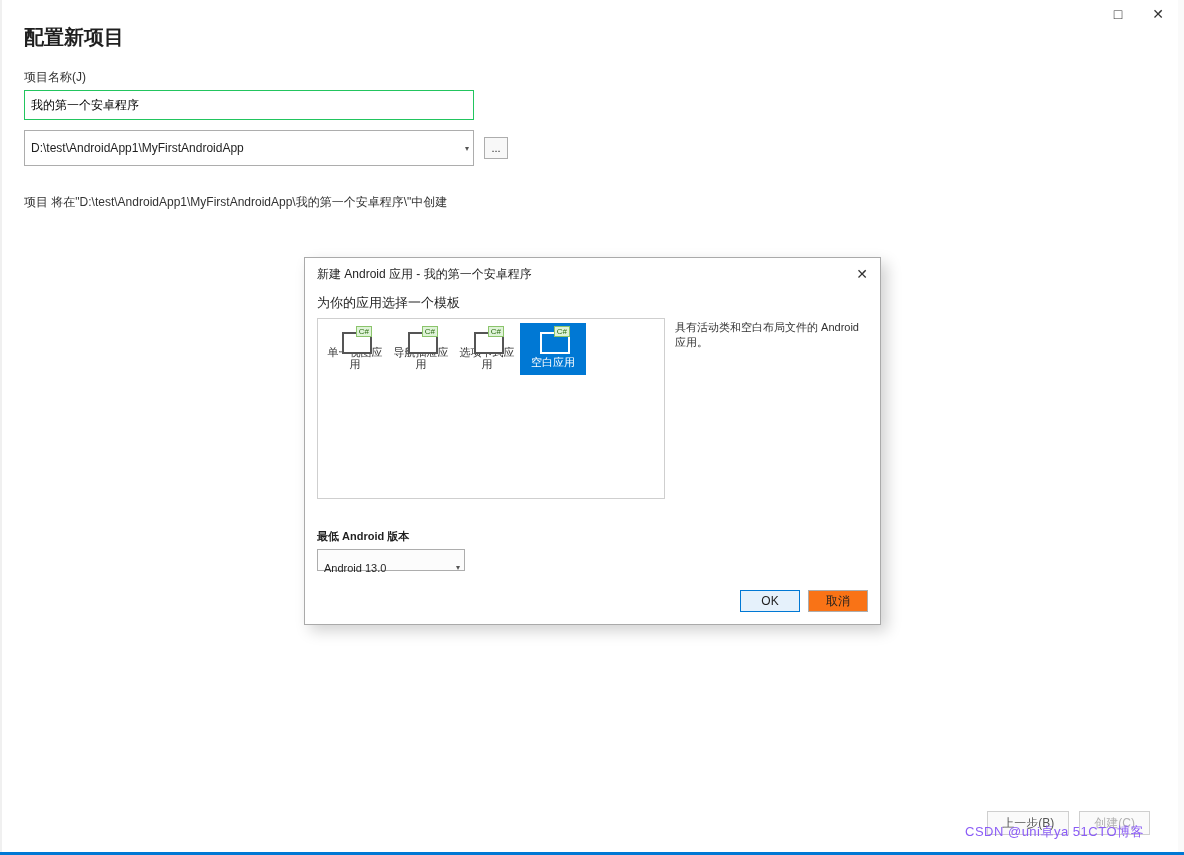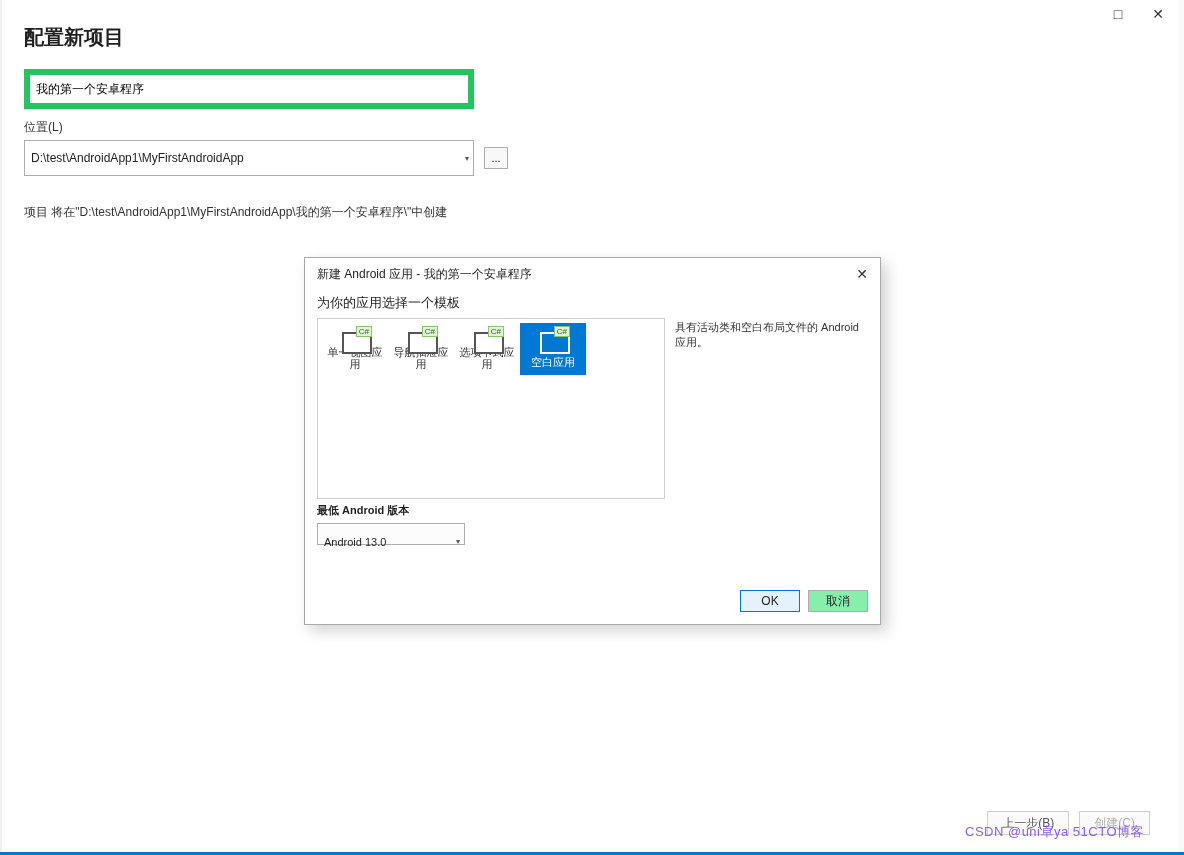--- a/index.html
+++ b/index.html
@@ -40,21 +40,21 @@
 .subtitle-row .proj {
   font-size: 16px; font-weight: 400;
 }
 .tag {
   background: #eeeeee; border-radius: 2px; color: #444;
   padding: 1px 8px; font-size: 11px;
 }
 .field { margin-bottom: 10px; }
 .field-label { font-size: 12px; margin-bottom: 4px; display: block; color: #333; }
 .text-input {
-  width: 450px; height: 24px; border: 6px solid #22c55e; padding: 14px 6px;
+  width: 450px; height: 24px; border: 1px solid #22c55e; padding: 14px 6px;
   font-family: Liberation Sans, sans-serif; font-size: 12px; background: #fff;
 }
 .loc-row { display: flex; align-items: center; gap: 10px; }
 .combo {
   width: 450px; height: 36px; border: 1px solid #adadad; background: #fff;
   display: flex; align-items: center; justify-content: space-between; padding: 0 4px 0 6px;
 }
 .combo .arrow { font-size: 8px; color: #555; }
 .browse-btn {
   width: 24px; height: 22px; border: 1px solid #adadad; background: #f8f8f8;
@@ -111,34 +111,34 @@
 .tmpl .ticon::after {
   content: "C#"; position: absolute; right: -2px; top: -2px; font-size: 8px;
   background: #dff3d8; color: #2a6b0f; padding: 0 2px; border: 1px solid #8bc46b;
 }
 .tmpl.selected .ticon::after { background: #dff3d8; color: #2a6b0f; }
 .tmpl .tlabel { text-align: center; line-height: 1.1; }
 
 .desc-pane {
   flex: 1; border: none; padding: 2px 2px; font-size: 11px; color: #333;
 }
-.min-ver { margin-top: 4px; }
+.min-ver { margin-top: 30px; }
 .min-ver-label { font-weight: 700; font-size: 11px; display: block; margin-bottom: 5px; }
 .ver-combo {
   width: 148px; height: 22px; border: 1px solid #adadad; background: #fcfcfc;
   display: flex; align-items: center; justify-content: space-between; padding: 15px 4px 0 6px;
   font-size: 11px;
 }
 .ver-combo .arrow { font-size: 8px; color: #555; }
 
 .modal-footer {
   display: flex; justify-content: flex-end; gap: 8px; padding: 10px 12px 12px;
 }
 .m-btn {
-  min-width: 60px; height: 22px; border: 1px solid #adadad; background: #86efac;
+  min-width: 60px; height: 22px; border: 1px solid #adadad; background: #f97316;
   font-size: 12px; display: flex; align-items: center; justify-content: center; padding: 0 12px;
 }
 .m-btn.primary {
   background: #e5f1fb; border: 1px solid #0078d4;
 }
 
 .watermark {
   position: absolute; bottom: 14px; right: 40px; font-size: 13px;
   color: #8b5cf6; letter-spacing: 0.5px; font-weight: 400;
 }
@@ -155,25 +155,25 @@
 <div class="window-controls">
   <div class="ctrl">□</div>
   <div class="ctrl">✕</div>
 </div>
 
 <div class="page">
   <h1 class="page-title">配置新项目</h1>
 
 
   <div class="field">
+    <label class="field-label">项目名称(J)</label>
     <input class="text-input" type="text" value="我的第一个安卓程序" style="">
   </div>
 
   <div class="field">
-    <label class="field-label">位置(L)</label>
     <div class="loc-row">
       <div class="combo">
         <span>D:\test\AndroidApp1\MyFirstAndroidApp</span>
         <span class="arrow">▾</span>
       </div>
       <div class="browse-btn">...</div>
     </div>
   </div>
 
   <div class="info-text">项目 将在"D:\test\AndroidApp1\MyFirstAndroidApp\我的第一个安卓程序\"中创建</div>

